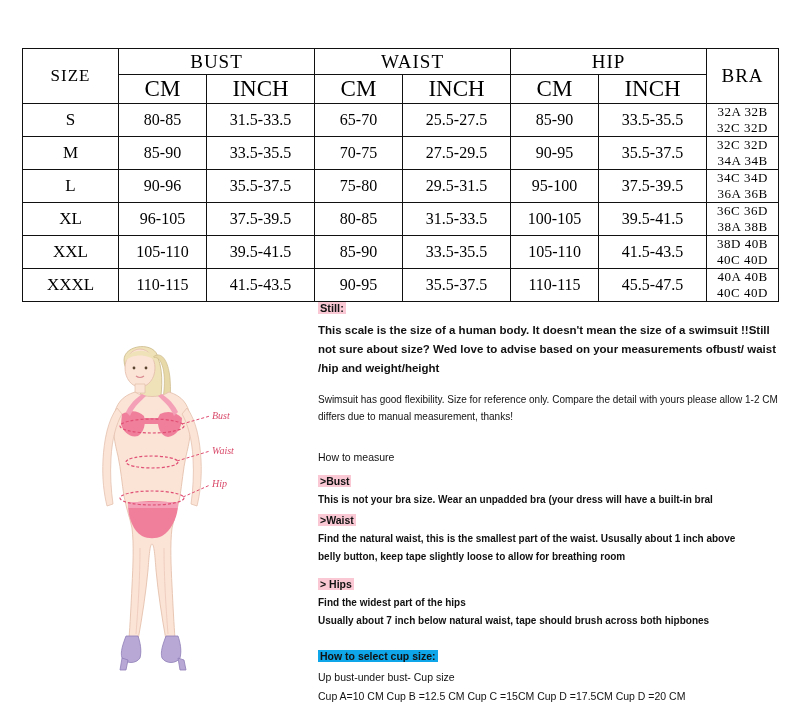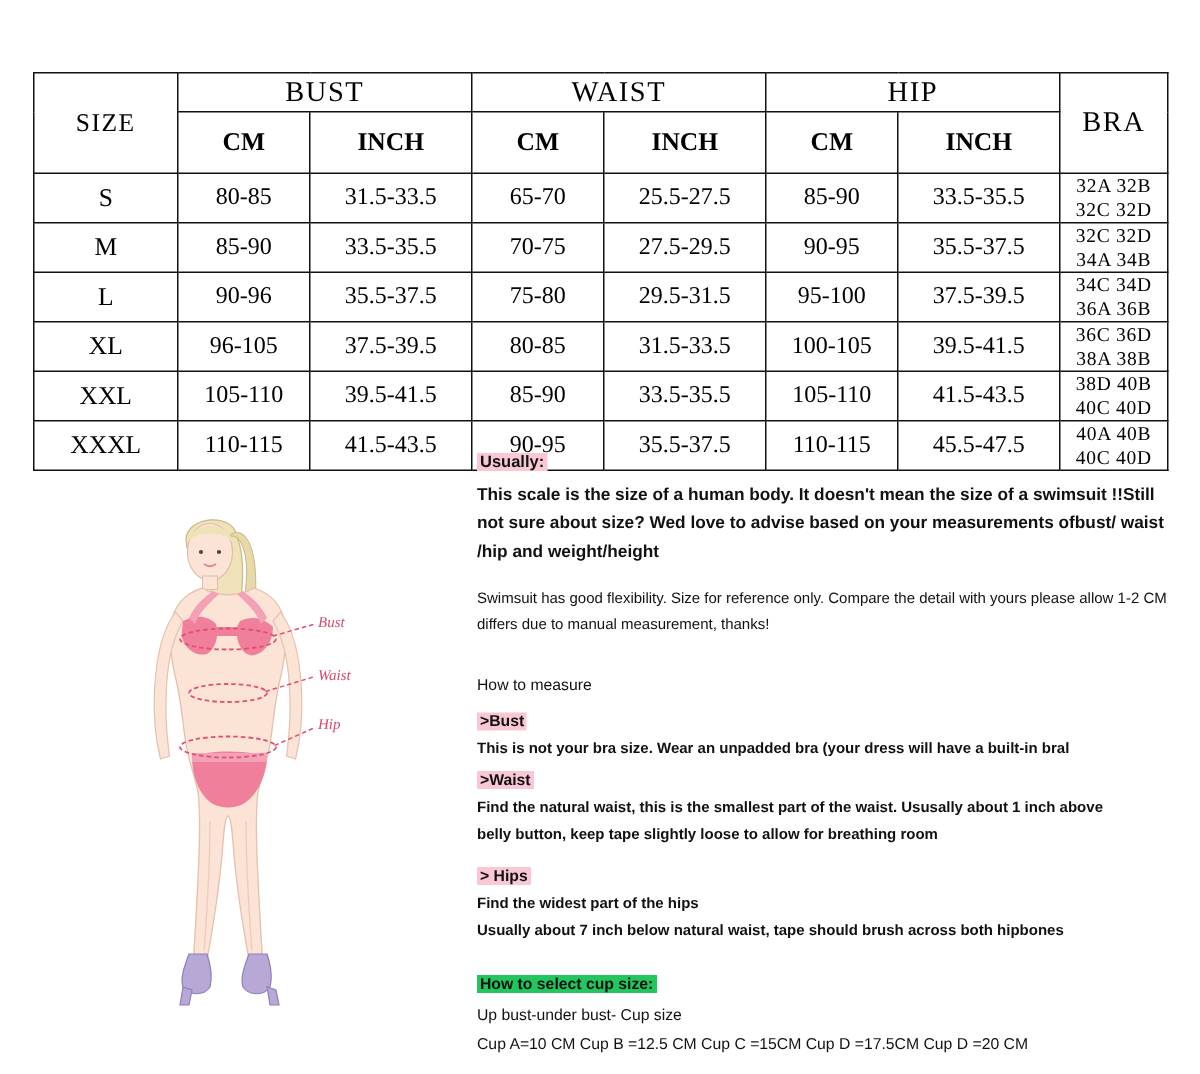--- a/index.html
+++ b/index.html
@@ -19,21 +19,21 @@
     table-layout: fixed;
   }
   table.size-table th, table.size-table td {
     border: 1px solid #111;
     text-align: center;
     font-family: "Liberation Serif", serif;
     color: #000;
     padding: 0;
   }
   .hdr-group { font-size: 19px; height: 26px; font-weight: 400; letter-spacing: 1px; }
-  .hdr-sub { font-size: 17px; height: 41px; font-weight: 700; }
+  .hdr-sub { font-size: 23px; height: 29px; font-weight: 400; }
   .hdr-size { font-size: 17px; font-weight: 400; letter-spacing: 1px; }
   .hdr-bra { font-size: 19px; font-weight: 400; letter-spacing: 1px; }
   tbody td { font-size: 16px; height: 25px; }
   tbody td.size-col { font-size: 17px; }
   tbody td.bra-col { font-size: 13px; letter-spacing: 0.5px; }
 
   
   .lower { position: absolute; left: 0; top: 278px; width: 800px; height: 438px; }
 
   
@@ -65,21 +65,21 @@
   }
   .t-para { font-size: 10px; font-weight: normal; line-height: 1.75; margin-bottom: 25px; }
   .t-howto { font-size: 10.5px; margin-bottom: 8px; }
   .tag {
     display: inline-block; background: #f9c8d4; padding: 0 2px;
     font-size: 10.5px; font-weight: bold; margin-bottom: 5px; text-align: right;
   }
   .t-line { font-size: 10px; font-weight: bold; line-height: 1.6; margin-bottom: 2px; }
   .t-line.last { margin-bottom: 9px; }
   .t-cup-head {
-    display: inline-block; background: #22c55e; padding: 0 2px;
+    display: inline-block; background: #0ea5e9; padding: 0 2px;
     font-size: 10.5px; font-weight: bold; margin-top: 12px; margin-bottom: 6px;
   }
   .t-cup { font-size: 10.5px; line-height: 1.8; }
 </style>
 </head>
 <body>
 
 <div class="page">
 
   <div class="table-wrap">
@@ -221,21 +221,21 @@
         <line x1="122" y1="86" x2="150" y2="78" stroke="#e04f74" stroke-width="1" stroke-dasharray="3,2"></line>
         <line x1="117" y1="123" x2="150" y2="113" stroke="#e04f74" stroke-width="1" stroke-dasharray="3,2"></line>
         <line x1="123" y1="159" x2="150" y2="147" stroke="#e04f74" stroke-width="1" stroke-dasharray="3,2"></line>
       </svg>
       <span class="label-bust">Bust</span>
       <span class="label-waist">Waist</span>
       <span class="label-hip">Hip</span>
     </div>
 
     <div class="textcol">
-      <div><span class="t-notice">Usually:</span></div>
+      <div><span class="t-notice">Still:</span></div>
       <div class="t-bold">This scale is the size of a human body. It doesn't mean the size of a swimsuit !!Still not sure about size? Wed love to advise based on your measurements ofbust/ waist /hip and weight/height</div>
       <div class="t-para">Swimsuit has good flexibility. Size for reference only. Compare the detail with yours please allow 1-2 CM differs due to manual measurement, thanks!</div>
       <div class="t-howto">How to measure</div>
 
       <div><span class="tag">&gt;Bust</span></div>
       <div class="t-line">This is not your bra size. Wear an unpadded bra (your dress will have a built-in bral</div>
 
       <div><span class="tag">&gt;Waist</span></div>
       <div class="t-line">Find the natural waist, this is the smallest part of the waist. Ususally about 1 inch above</div>
       <div class="t-line last">belly button, keep tape slightly loose to allow for breathing room</div>

